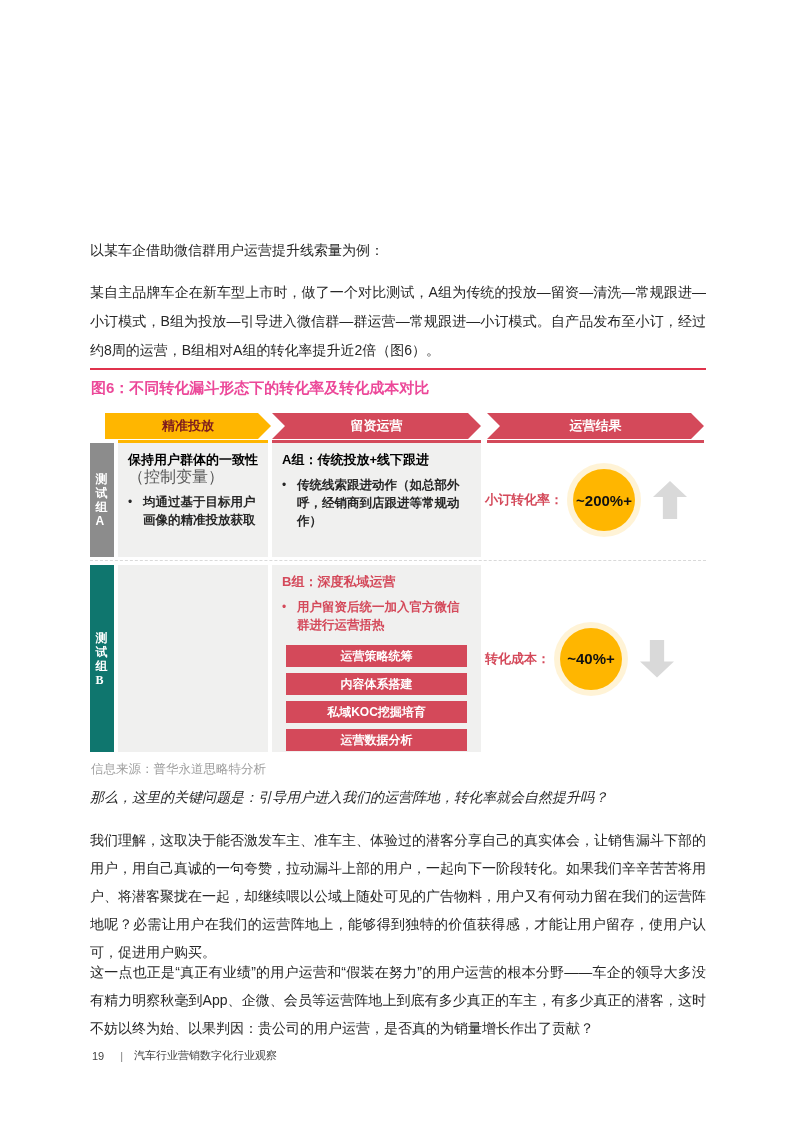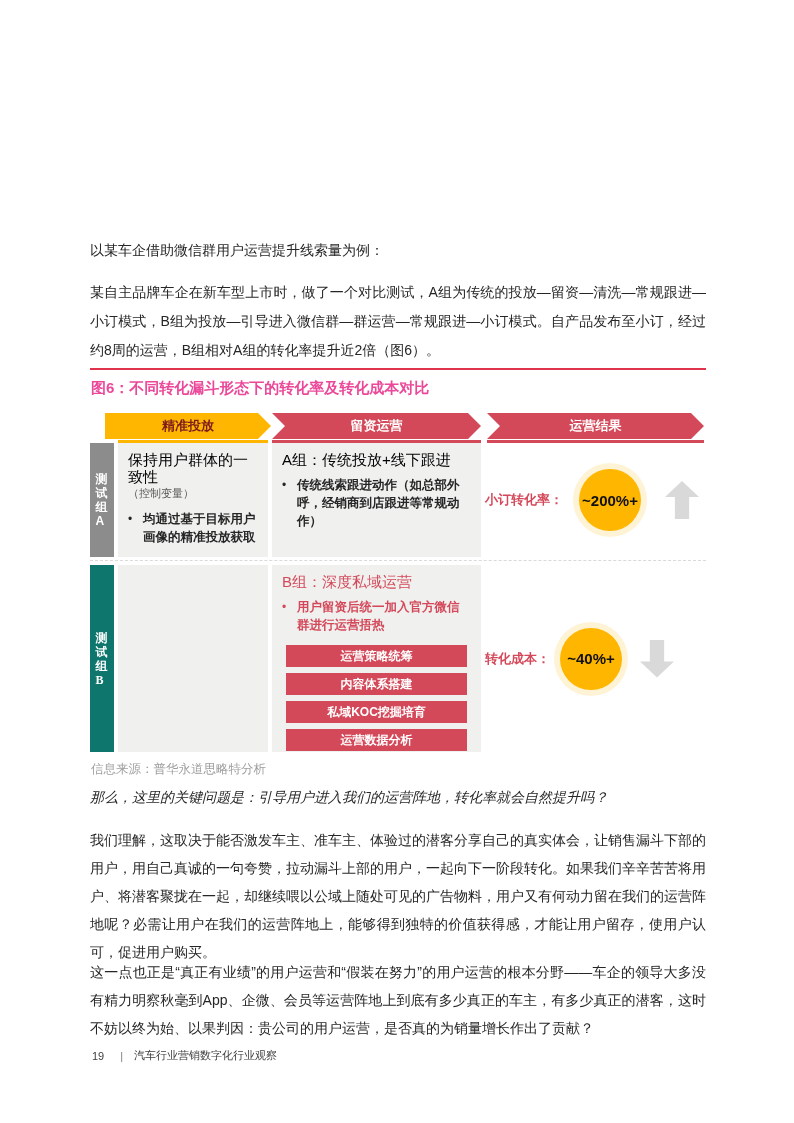--- a/index.html
+++ b/index.html
@@ -45,41 +45,41 @@
   .vlabel span { display:block; width:13px; line-height:14px; word-break:break-all; text-align:left; }
   .vlabel-a { top:75px; height:114px; background:#8C8C8C; }
   .vlabel-b { top:197px; height:187px; background:#0f766e;font-family:Liberation Serif, serif; }
 
   .box { position:absolute; background:#F0F0EF; box-sizing:border-box; padding:8px 10px; }
   .box-c1 { left:28px;  width:150px; }
   .box-c2 { left:182px; width:209px; }
   .row-a  { top:75px;  height:114px; }
   .row-b  { top:197px; height:187px; }
 
-  .box .heading { font-size:15px; font-weight:normal; color:#000; line-height:17px; }
-  .box .subheading { font-size:11px; color:#595959; line-height:17px; margin-bottom:8px; }
+  .box .heading { font-size:13px; font-weight:bold; color:#000; line-height:17px; }
+  .box .subheading { font-size:16px; color:#595959; line-height:17px; margin-bottom:8px; }
   .bullet { display:flex; margin-top:8px; }
   .bullet .marker { width:8px; margin-right:7px; font-size:12px; line-height:18px; }
   .bullet .btext { flex:1; font-size:12.5px; font-weight:bold; line-height:18px; }
   .rose-text { color:#D4495A !important; }
 
   .bars { margin-top:11px; }
   .bar {
     height:22px; margin:6px 4px 0; background:#D4495A;
     color:#fff; font-weight:bold; font-size:12px;
     display:flex; align-items:center; justify-content:center;
   }
 
   .row-sep { position:absolute; left:0; top:192px; width:616px; border-top:1px dashed #d9d9d9; }
 
   .result {
     position:absolute; left:395px; width:221px;
     display:flex; align-items:center; justify-content:flex-start;
   }
-  .result-a { top:75px;  height:114px;gap:6px; }
+  .result-a { top:75px;  height:114px; }
   .result-b { top:197px; height:187px; }
   .result-label { color:#D4495A; font-weight:bold; font-size:13px; white-space:nowrap; }
   .result-circle {
     width:62px; height:62px; border-radius:50%; background:#FFB600;
     box-shadow:0 0 0 6px rgba(255,182,0,0.16);
     display:flex; align-items:center; justify-content:center;
     color:#111; font-weight:bold; font-size:15px; margin:0 18px 0 10px; flex:none;text-align:right;
   }
   .dir-arrow { width:34px; height:38px; background:#D9D9D9; flex:none; }
   .dir-up   { clip-path:polygon(50% 0, 100% 42%, 71% 42%, 71% 100%, 29% 100%, 29% 42%, 0 42%); }

